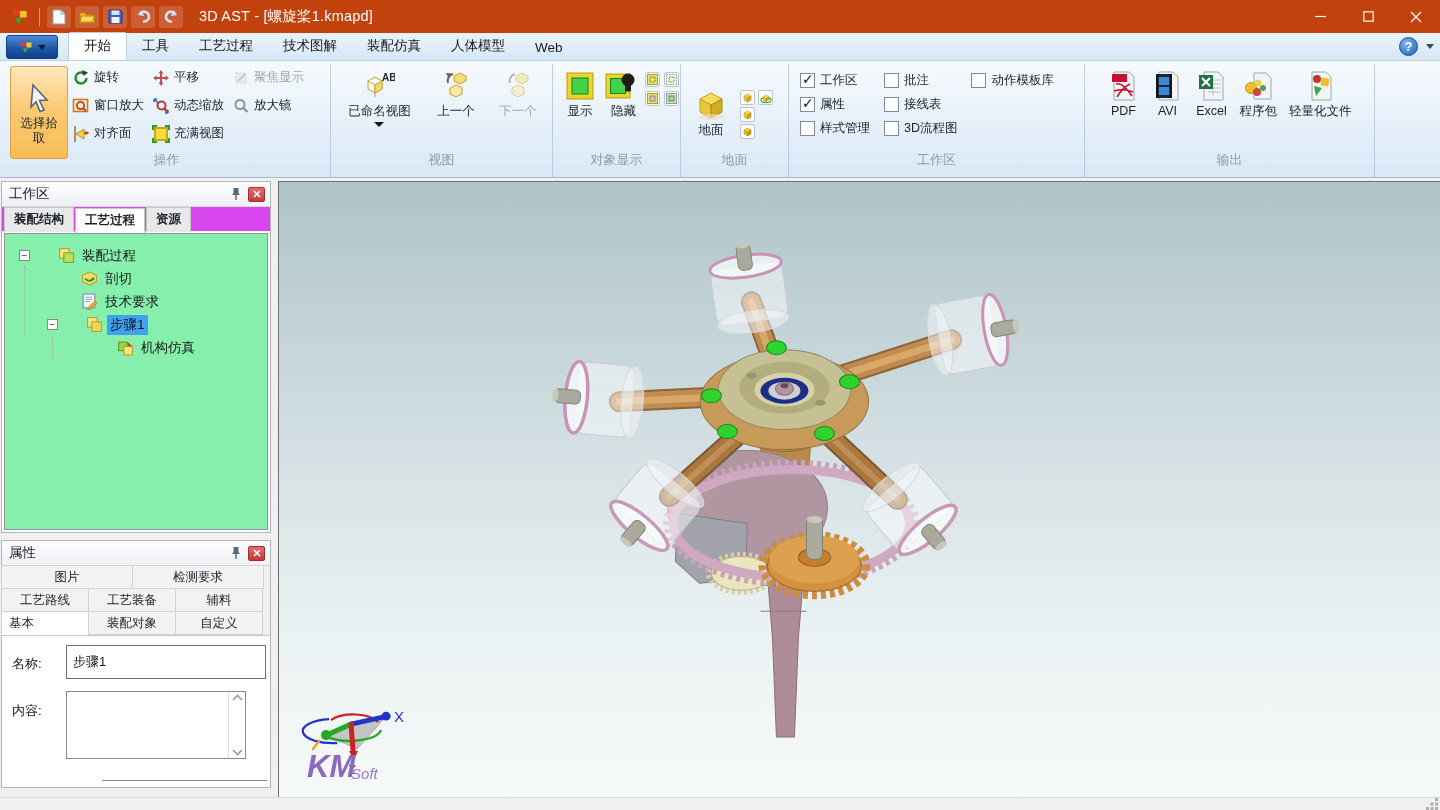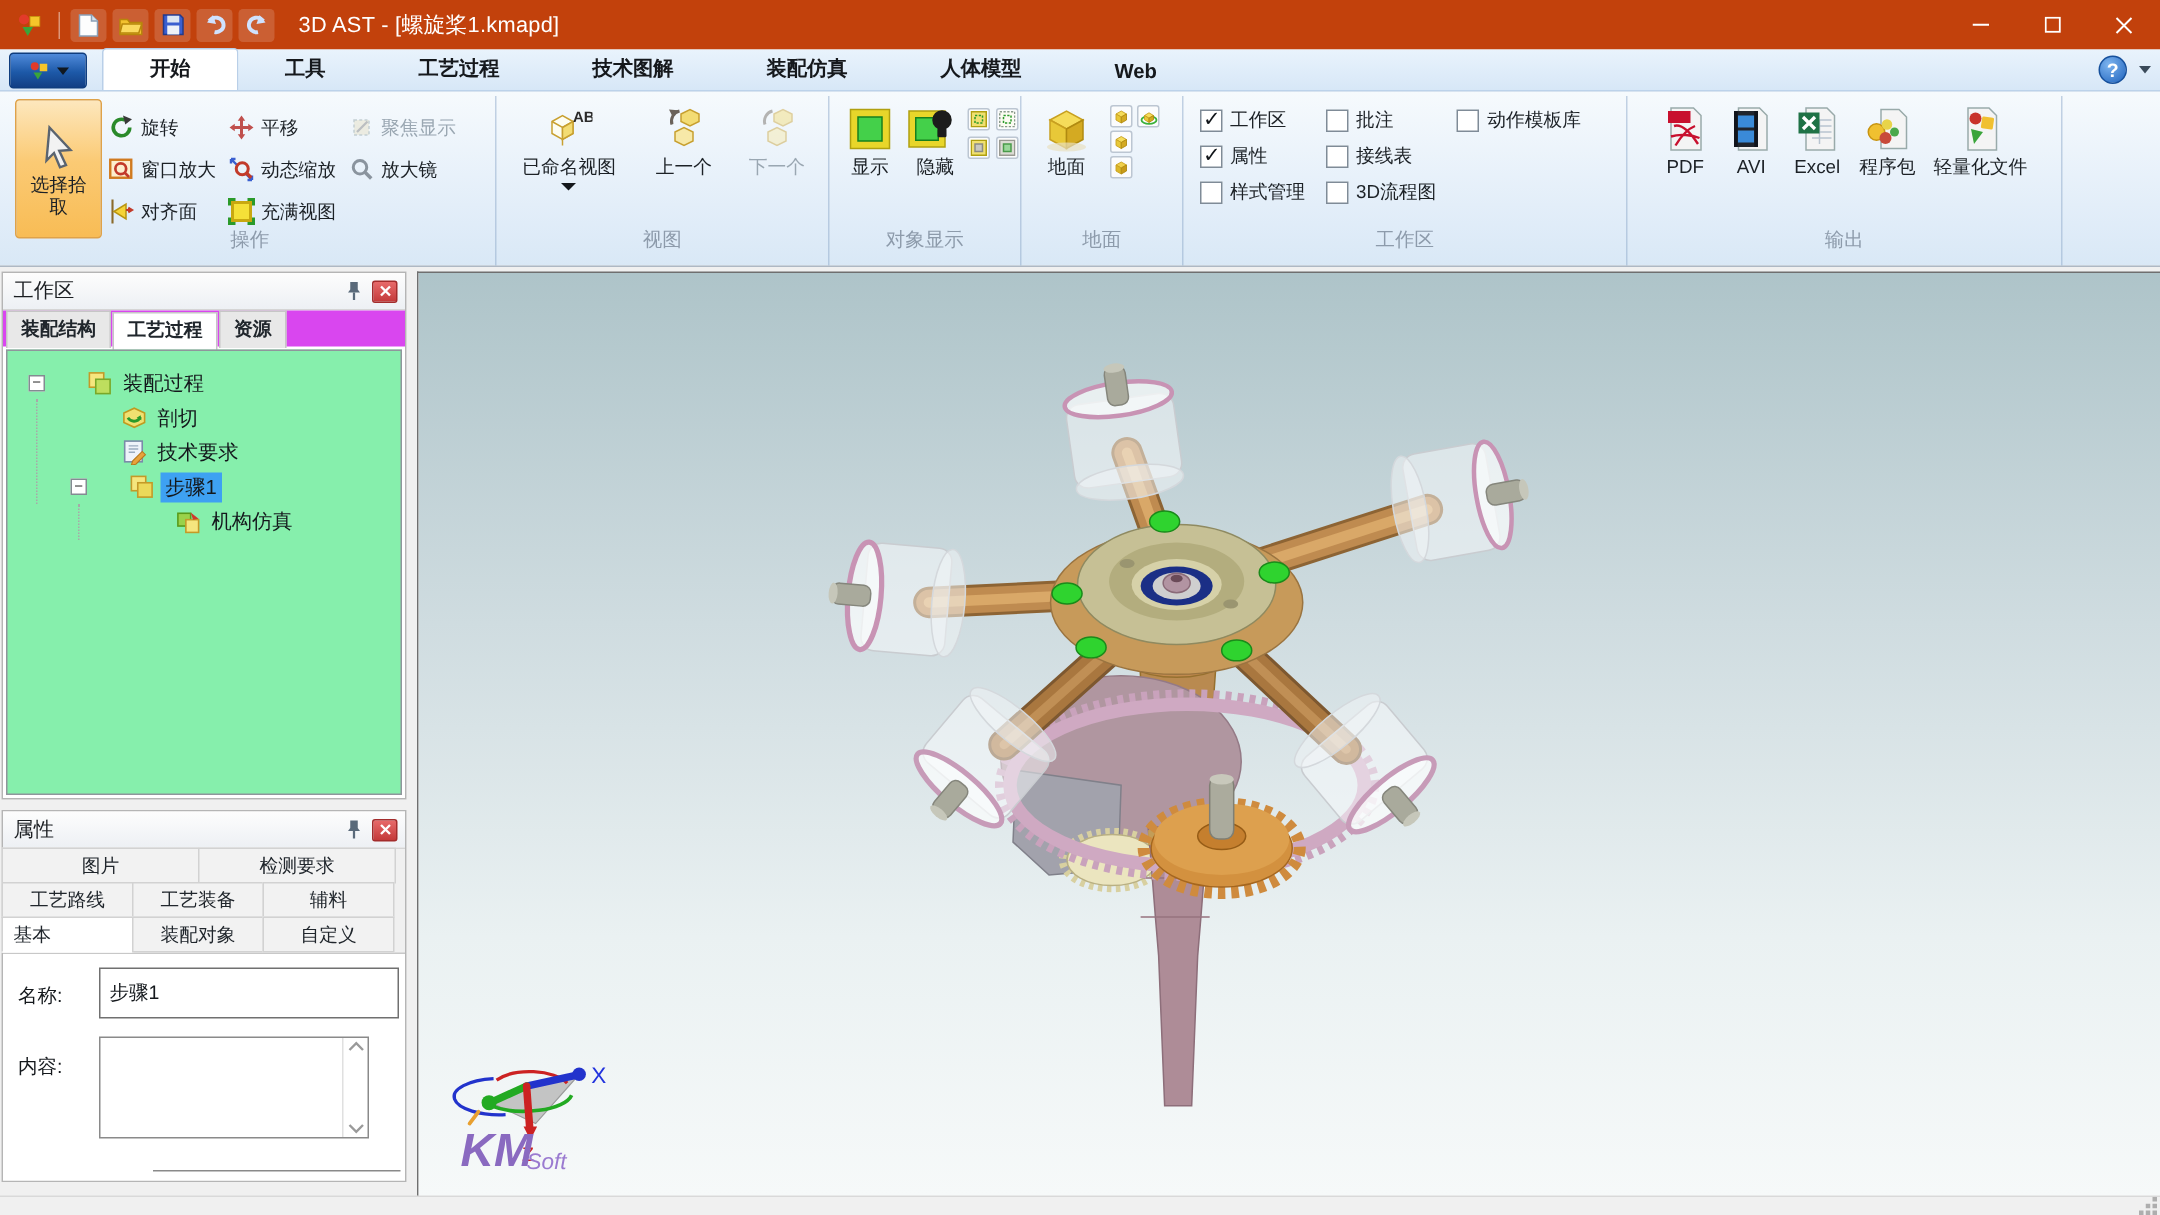--- a/index.html
+++ b/index.html
@@ -16,40 +16,40 @@
   .wtitle { margin-left:16px; font-size:14.5px; letter-spacing:.2px; }
   .winbtns { margin-left:auto; display:flex; height:33px; }
   .wbtn { width:48px; display:flex; align-items:center; justify-content:center; }
 
   
   .tabrow { height:28px; background:linear-gradient(#e9f3fc,#d7e7f7); border-bottom:1px solid #bcd2ea;
     display:flex; align-items:flex-end; padding:0 6px; position:relative; }
   .appbtn { width:52px; height:24px; margin:0 10px 1px 0; border-radius:3px; border:1px solid #0f3d7e;
     background:linear-gradient(#4f8ada,#1d59a8 55%,#123f85); display:flex; align-items:center; justify-content:center; gap:4px; }
   .appbtn .dda { width:0; height:0; border-left:4px solid transparent; border-right:4px solid transparent; border-top:5px solid #101820; }
-  .rtab { padding:4px 31px 5px; font-size:13.5px; color:#15181c; cursor:default;font-weight:bold; }
+  .rtab { padding:4px 15px 5px; font-size:13.5px; color:#15181c; cursor:default; }
   .rtab.active { background:#fff; border:1px solid #b9cfe8; border-bottom:none; border-radius:3px 3px 0 0; }
   .tabrow-right { margin-left:auto; display:flex; align-items:center; gap:8px; padding-bottom:4px; }
   .helpbtn { width:19px; height:19px; border-radius:50%; background:radial-gradient(circle at 35% 30%,#7db4ef,#1f63bd);
     color:#fff; font-weight:bold; font-size:13px; display:flex; align-items:center; justify-content:center; border:1px solid #16509c; }
   .helpbtn::after { content:"?"; }
   .tiny-dd { width:0; height:0; border-left:4px solid transparent; border-right:4px solid transparent; border-top:5px solid #3a4a5a; }
 
   
   .ribbon { height:117px; background:linear-gradient(#f6fafd,#e3eef9 65%,#d9e8f6);
     border-bottom:1px solid #aeb8c4; display:flex; align-items:stretch; padding:3px 0 0 3px; }
   .rgroup { position:relative; padding:2px 7px 18px 7px; border-right:1px solid rgba(150,175,205,.55); display:flex; }
   .glabel { position:absolute; bottom:8px; left:0; right:0; text-align:center; font-size:13px; color:#8d9bab; }
   .bigbtn { display:flex; flex-direction:column; align-items:center; justify-content:flex-start; gap:2px;
     padding:4px 4px 2px; font-size:12.5px; color:#1c2126; border-radius:3px; text-align:center; line-height:1.15; }
   .bigbtn.disabled { color:#9aa7b2; }
   .bigbtn.orange { width:58px; border:1px solid #dfa249;
     background:linear-gradient(#fde7bd,#fbca74 45%,#f8bc55); justify-content:center; }
   .colstack { display:flex; flex-direction:column; gap:3px; padding-top:3px; }
-  .smallbtn { display:flex; align-items:flex-end; gap:4px; height:25px; padding:0 4px; font-size:12.5px;
+  .smallbtn { display:flex; align-items:flex-start; gap:4px; height:25px; padding:0 4px; font-size:12.5px;
     color:#1c2126; border-radius:3px; white-space:nowrap; }
   .smallbtn.disabled { color:#9aa7b2; }
   .icon18 { width:18px; height:18px; flex:0 0 18px; }
   .icon32 { width:32px; height:32px; }
   .dd-under { width:0; height:0; border-left:5px solid transparent; border-right:5px solid transparent; border-top:5px solid #15181c; margin-top:2px; }
   .tinybtn { width:15px; height:15px; border:1px solid #bcc6d2; background:#fbfcfd; border-radius:2px;
     display:flex; align-items:center; justify-content:center; }
   .objsmall { display:grid; grid-template-columns:15px 15px; gap:4px; margin:6px 0 0 5px; align-content:start; }
   .groundcol { display:flex; flex-direction:column; gap:2px; margin:4px 0 0 6px; align-items:flex-start; }
   .groundrow { display:flex; gap:3px; }
@@ -341,21 +341,21 @@
       <div class="tinybtn">
         <svg width="11" height="11" viewBox="0 0 11 11">
             <rect x="0.5" y="0.5" width="10" height="10" fill="#dcdcd4" stroke="#9a9a92"></rect>
             <rect x="3" y="3" width="5" height="5" fill="#9ad89a" stroke="#4a9a4a"></rect>
           </svg>
       </div>
     </div>
     <div class="glabel">对象显示</div>
   </div>
 
-  <div class="rgroup" style="width:108px;">
+  <div class="rgroup" style="width:108px;align-items:center;">
     <div class="bigbtn" style="width:46px;">
       <svg class="icon32" viewBox="0 0 32 32">
         <path d="M5 10 L16 4 L27 10 L16 16 Z" fill="#f5dc5a" stroke="#c8a020"></path>
         <path d="M5 10 L16 16 L16 29 L5 23 Z" fill="#e8c838" stroke="#c8a020"></path>
         <path d="M27 10 L16 16 L16 29 L27 23 Z" fill="#d4aa22" stroke="#b08a10"></path>
         <ellipse cx="16" cy="28" rx="13" ry="3" fill="#e8e0c0" opacity="0.7"></ellipse>
       </svg>
       <span>地面</span>
     </div>
     <div class="groundcol">

